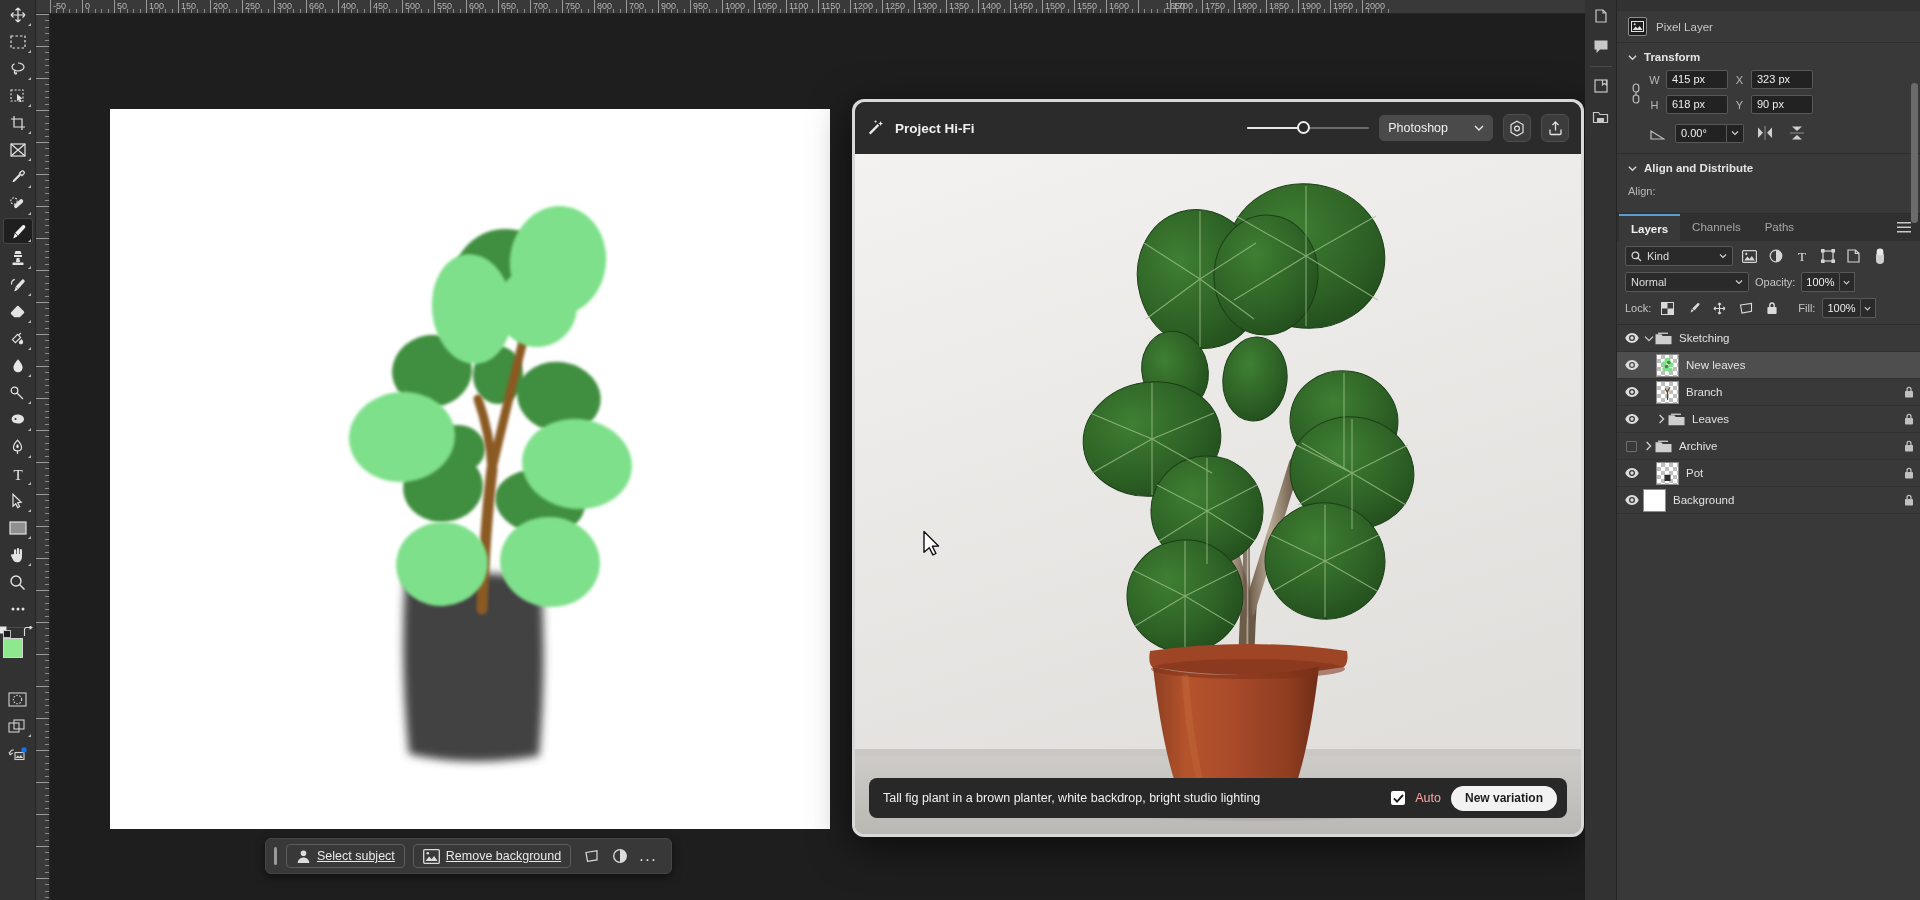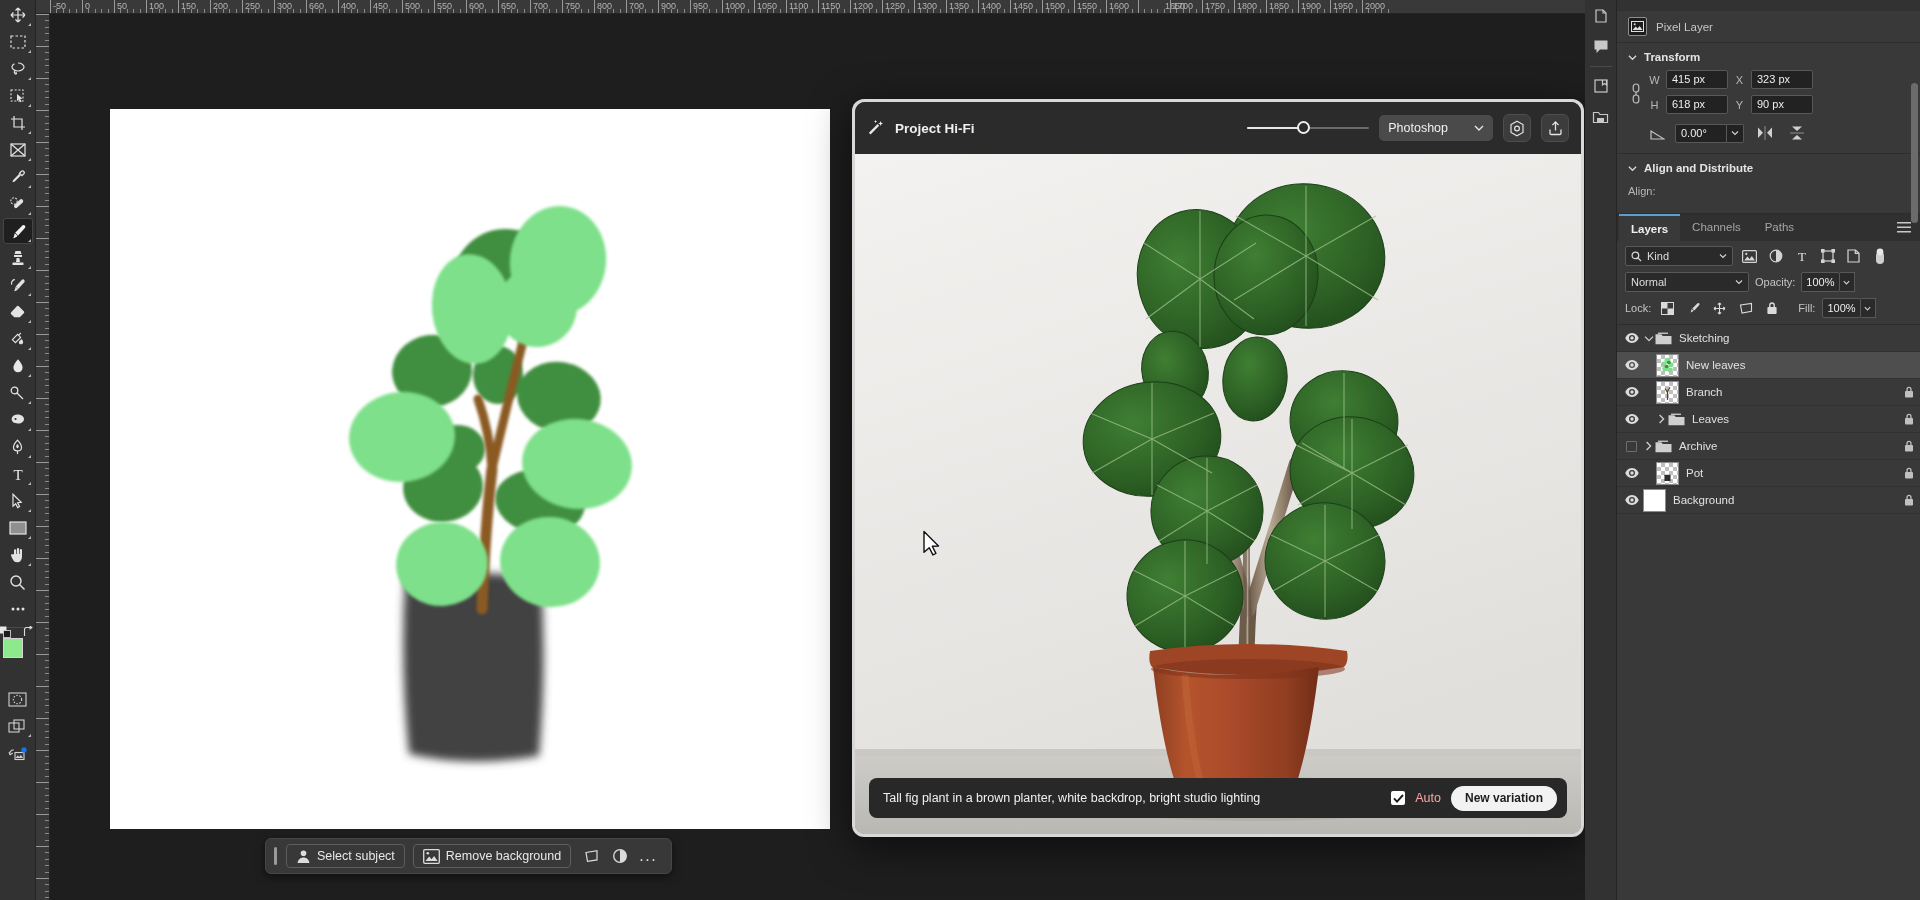--- a/index.html
+++ b/index.html
@@ -81,20 +81,21 @@
     box-shadow: 0 3px 10px rgba(0,0,0,.5);
     border: 1px solid #464646;
   }
   .tb-grip { width: 3px; height: 18px; background: #9a9a9a; border-radius: 2px; margin-right: 9px; }
   .tb-btn {
     display: flex; align-items: center; gap: 6px;
     height: 24px; padding: 0 9px; border: 1px solid #5e5e5e;
     border-radius: 4px; color: #e8e8e8; font-size: 12.5px;
     background: transparent; cursor: pointer; margin-right: 8px;
     white-space: nowrap;
+    text-decoration: underline;
   }
   .tb-ico {
     width: 26px; height: 24px; display: flex; align-items: center;
     justify-content: center; cursor: pointer; margin-right: 2px;
   }
   .tb-dots { color: #e0e0e0; font-size: 16px; letter-spacing: 1.5px; line-height: 10px; }
 
   
   .float {
     position: absolute; left: 852px; top: 99px;

